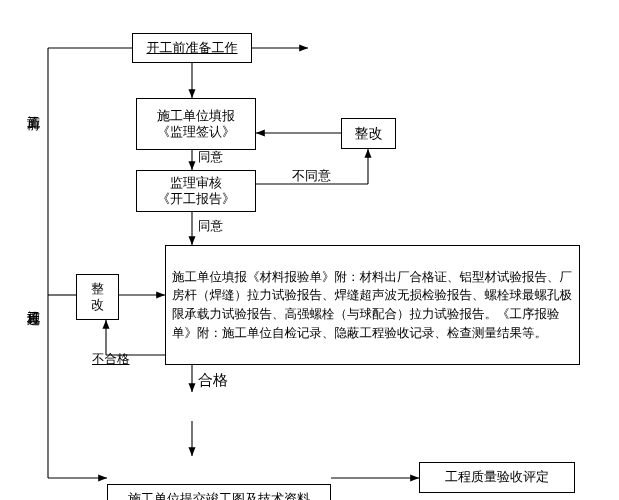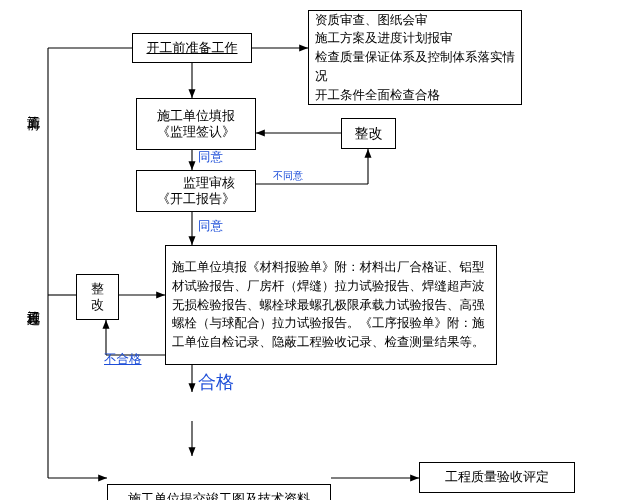--- a/index.html
+++ b/index.html
@@ -29,21 +29,21 @@
     white-space: pre-line;
   }
   .box.left {
     text-align: left;
     justify-content: flex-start;
     line-height: 1.5;
     padding: 4px 6px;
   }
   .lbl {
     position: absolute;
-    color: #1d4ed8;
+    color: #000000;
     background: transparent;
     white-space: pre-line;
     line-height: 1.15;
   }
   .vlbl {
     position: absolute;
     color: #000000;
     writing-mode: vertical-rl;
     text-orientation: upright;
     letter-spacing: 1px;
@@ -102,46 +102,42 @@
       <line x1="48" y1="295" x2="76" y2="295"></line>
     </g>
   </svg>
 
   <div class="vlbl" style="left:27px; top:105px; font-size:13px;">施工前</div>
 
   <div class="vlbl" style="left:27px; top:300px; font-size:13px;">施工过程</div>
 
   <div class="box" style="left:132px; top:33px; width:120px; height:30px; font-size:13px;text-decoration:underline;">开工前准备工作</div>
 
-  <div class="box left" style="left:308px; top:10px; width:214px; height:95px; font-size:12.5px;">资质审查、图纸会审
-施工方案及进度计划报审
-检查质量保证体系及控制体系落实情况
-开工条件全面检查合格</div>
 
   <div class="box" style="left:136px; top:98px; width:120px; height:52px; font-size:13px;">施工单位填报
 《监理签认》</div>
 
   <div class="box" style="left:341px; top:118px; width:55px; height:31px; font-size:14px;">整改</div>
 
-  <div class="box" style="left:136px; top:170px; width:120px; height:42px; font-size:13px;text-align:right;">监理审核
+  <div class="box" style="left:136px; top:170px; width:120px; height:42px; font-size:13px;">监理审核
 《开工报告》</div>
 
-  <div class="box left" style="left:165px; top:245px; width:332px; height:120px; font-size:12.5px;">施工单位填报《材料报验单》附：材料出厂合格证、铝型材试验报告、厂房杆（焊缝）拉力试验报告、焊缝超声波无损检验报告、螺栓球最螺孔极限承载力试验报告、高强螺栓（与球配合）拉力试验报告。《工序报验单》附：施工单位自检记录、隐蔽工程验收记录、检查测量结果等。</div>
+  <div class="box left" style="left:165px; top:245px; width:415px; height:120px; font-size:12.5px;">施工单位填报《材料报验单》附：材料出厂合格证、铝型材试验报告、厂房杆（焊缝）拉力试验报告、焊缝超声波无损检验报告、螺栓球最螺孔极限承载力试验报告、高强螺栓（与球配合）拉力试验报告。《工序报验单》附：施工单位自检记录、隐蔽工程验收记录、检查测量结果等。</div>
 
   <div class="box" style="left:76px; top:274px; width:43px; height:46px; font-size:13px;">整
 改</div>
 
 
   <div class="box" style="left:107px; top:484px; width:224px; height:31px; font-size:13px;">施工单位提交竣工图及技术资料</div>
 
   <div class="box" style="left:419px; top:462px; width:156px; height:31px; font-size:13px;">工程质量验收评定</div>
 
   <div class="lbl" style="left:198px; top:150px; font-size:12.5px;">同意</div>
 
-  <div class="lbl" style="left:273px; top:170px; font-size:10px;">不同意</div>
+  <div class="lbl" style="left:292px; top:170px; font-size:13px;font-family:Liberation Mono, monospace;">不同意</div>
 
   <div class="lbl" style="left:198px; top:219px; font-size:12.5px;">同意</div>
 
-  <div class="lbl" style="left:104px; top:352px; font-size:12.5px;text-decoration:underline;">不合格</div>
+  <div class="lbl" style="left:92px; top:352px; font-size:12.5px;text-decoration:underline;">不合格</div>
 
-  <div class="lbl" style="left:198px; top:372px; font-size:18px;font-family:Liberation Serif, serif;">合格</div>
+  <div class="lbl" style="left:198px; top:372px; font-size:15px;font-family:Liberation Serif, serif;">合格</div>
 
 </div>
 
 </body></html>

